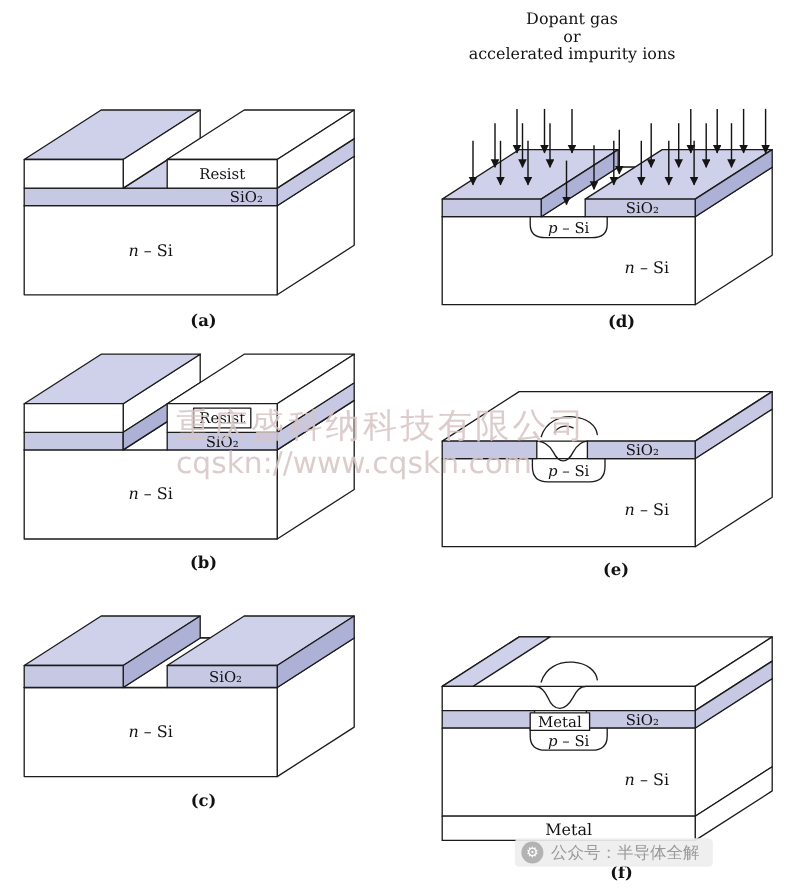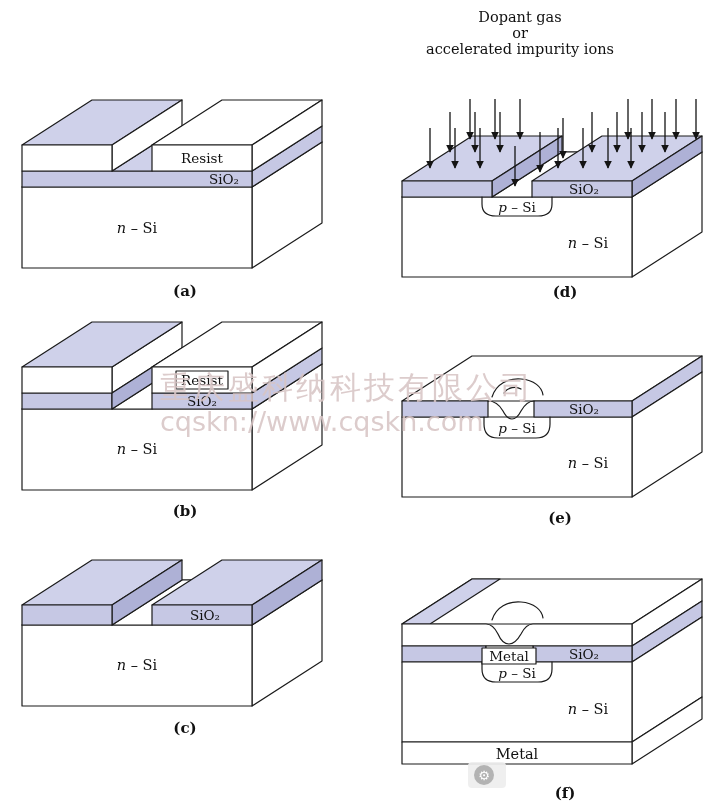--- a/index.html
+++ b/index.html
@@ -194,13 +194,14 @@
   </g>
 </svg>
 
 <div class="wm-center">
   <div class="l1">重庆盛科纳科技有限公司</div>
   <div class="l2">cqskn://www.cqskn.com</div>
 </div>
 
 <div class="wm-footer">
   <span class="logo">⚙</span>
+  <span>公众号：半导体全解</span>
 </div>
 
 </body></html>

